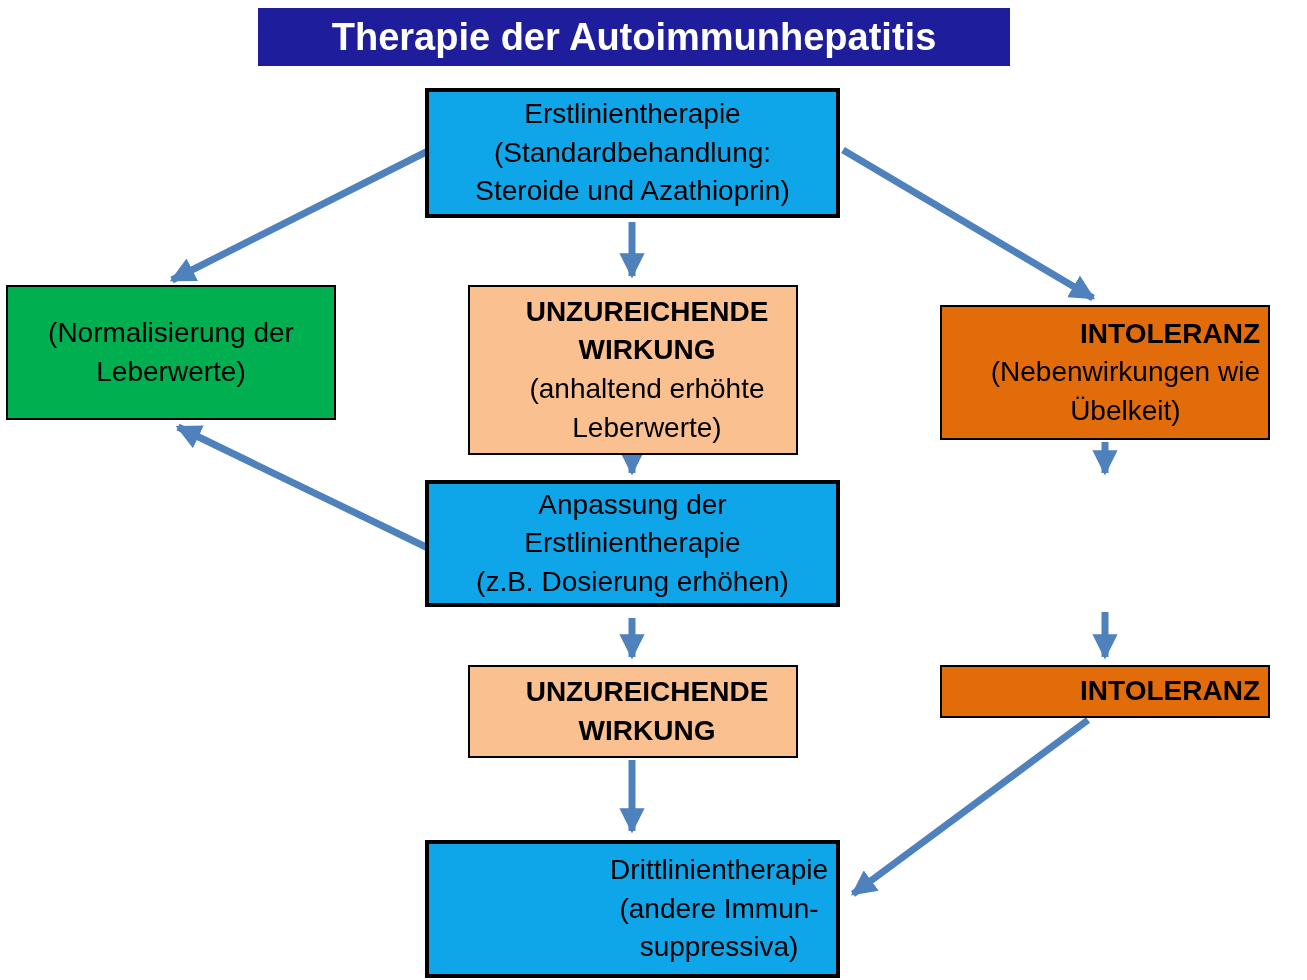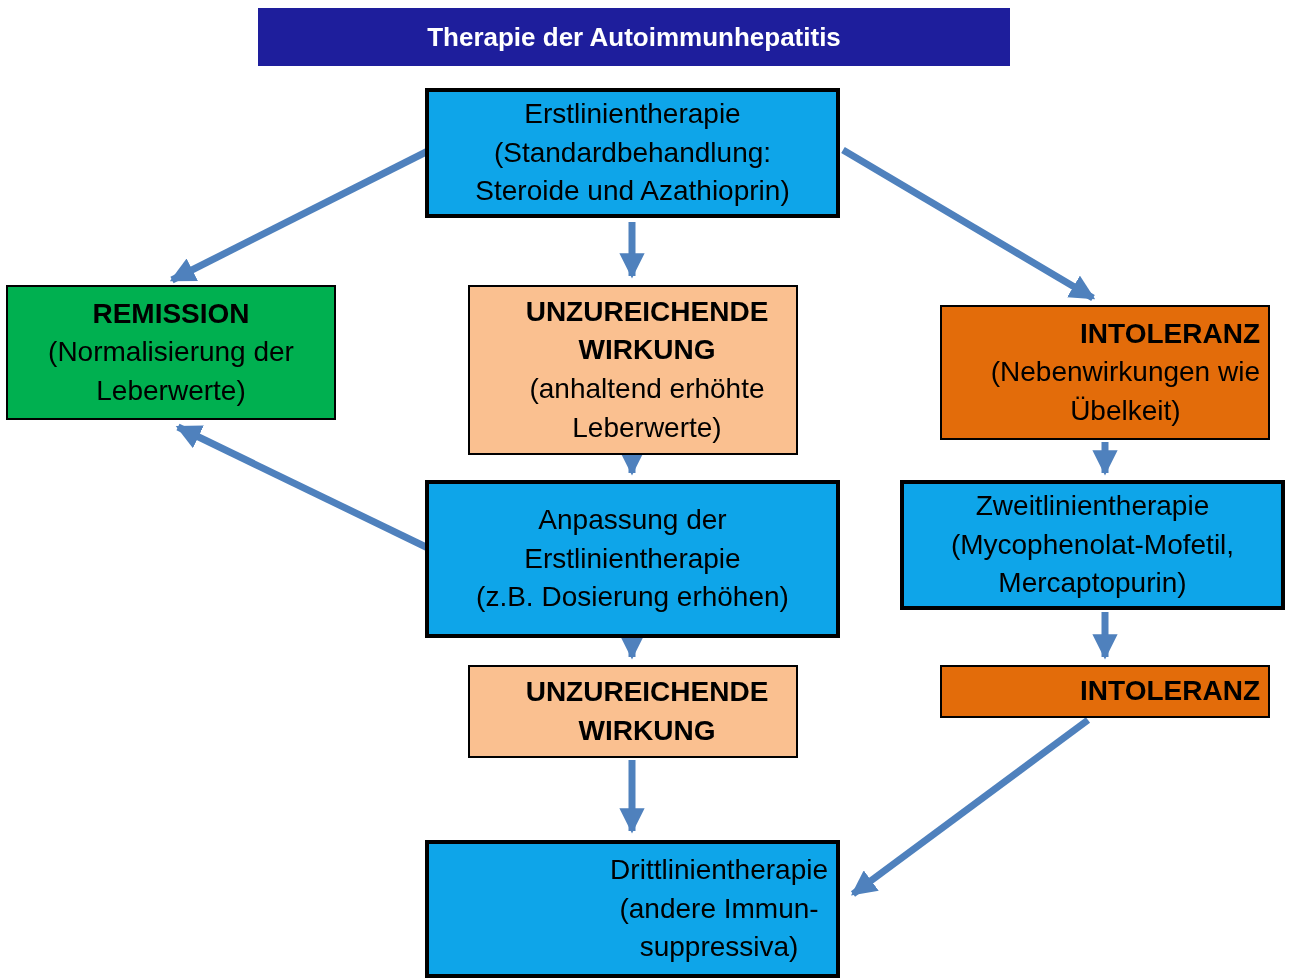--- a/index.html
+++ b/index.html
@@ -12,21 +12,21 @@
     height: 980px;
     background: #ffffff;
     overflow: hidden;
   }
 
   .title-bar {
     position: absolute;
     left: 258px; top: 8px; width: 752px; height: 58px;
     background: var(--title-bg, #1E1E9C);
     color: var(--title-text, #ffffff);
-    font-size: 26px;
+    font-size: 38px;
     font-weight: bold;
     display: flex; align-items: center; justify-content: center;
     text-align: center;
     z-index: 2;
   }
 
   .node {
     position: absolute;
     display: flex; flex-direction: column;
     align-items: center; justify-content: center;
@@ -42,21 +42,21 @@
 
   .white-node  { background: #0ea5e9; border: 4px solid var(--box-border, #000); }
   .green-node  { background: var(--green, #00B050);  border: 2px solid var(--box-border, #000); }
   .peach-node  { background: var(--peach, #FAC090);  border: 2px solid var(--box-border, #000); padding-left: 36px; }
   .orange-node { background: var(--orange, #E36C0A); border: 2px solid var(--box-border, #000); align-items: flex-end; }
 
   #node-erstlinientherapie   { left: 425px; top:  88px; width: 415px; height: 130px; }
   #node-remission            { left:   6px; top: 285px; width: 330px; height: 135px; }
   #node-wirkung1             { left: 468px; top: 285px; width: 330px; height: 170px; }
   #node-intoleranz1          { left: 940px; top: 305px; width: 330px; height: 135px; }
-  #node-anpassung            { left: 425px; top: 480px; width: 415px; height: 158px; }
+  #node-anpassung            { left: 425px; top: 480px; width: 415px; height: 127px; }
   #node-zweitlinientherapie  { left: 900px; top: 480px; width: 385px; height: 130px; }
   #node-wirkung2             { left: 468px; top: 665px; width: 330px; height:  93px; }
   #node-intoleranz2          { left: 940px; top: 665px; width: 330px; height:  53px; }
   #node-drittlinientherapie  { left: 425px; top: 840px; width: 415px; height: 138px; align-items: flex-end; }
 
   .arrows {
     position: absolute; left: 0; top: 0;
     width: 1307px; height: 980px;
     z-index: 1;
     pointer-events: none;
@@ -89,21 +89,20 @@
     <line class="arrow" x1="1088" y1="720" x2="853" y2="894" marker-end="url(#ah)"></line>
   </svg>
 
   <div class="node white-node" id="node-erstlinientherapie">
     <div class="txt">Erstlinientherapie
 (Standardbehandlung:
 Steroide und Azathioprin)</div>
   </div>
 
   <div class="node green-node" id="node-remission">
-    <div class="node-title">REMISSION</div>
     <div class="node-sub">(Normalisierung der
 Leberwerte)</div>
   </div>
 
   <div class="node peach-node" id="node-wirkung1">
     <div class="node-title">UNZUREICHENDE
 WIRKUNG</div>
     <div class="node-sub">(anhaltend erhöhte
 Leberwerte)</div>
   </div>
@@ -113,25 +112,20 @@
     <div class="node-sub">(Nebenwirkungen wie
 Übelkeit)</div>
   </div>
 
   <div class="node white-node" id="node-anpassung">
     <div class="txt">Anpassung der
 Erstlinientherapie
 (z.B. Dosierung erhöhen)</div>
   </div>
 
-  <div class="node white-node" id="node-zweitlinientherapie">
-    <div class="txt">Zweitlinientherapie
-(Mycophenolat-Mofetil,
-Mercaptopurin)</div>
-  </div>
 
   <div class="node peach-node" id="node-wirkung2">
     <div class="node-title">UNZUREICHENDE
 WIRKUNG</div>
   </div>
 
   <div class="node orange-node" id="node-intoleranz2">
     <div class="node-title">INTOLERANZ</div>
   </div>
 

